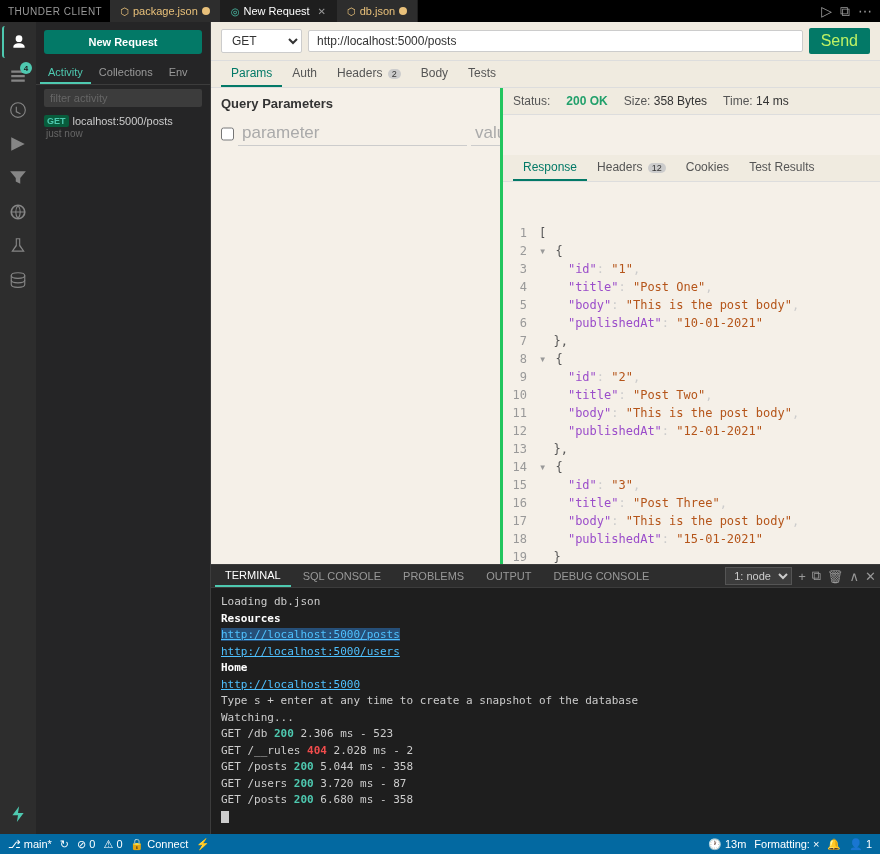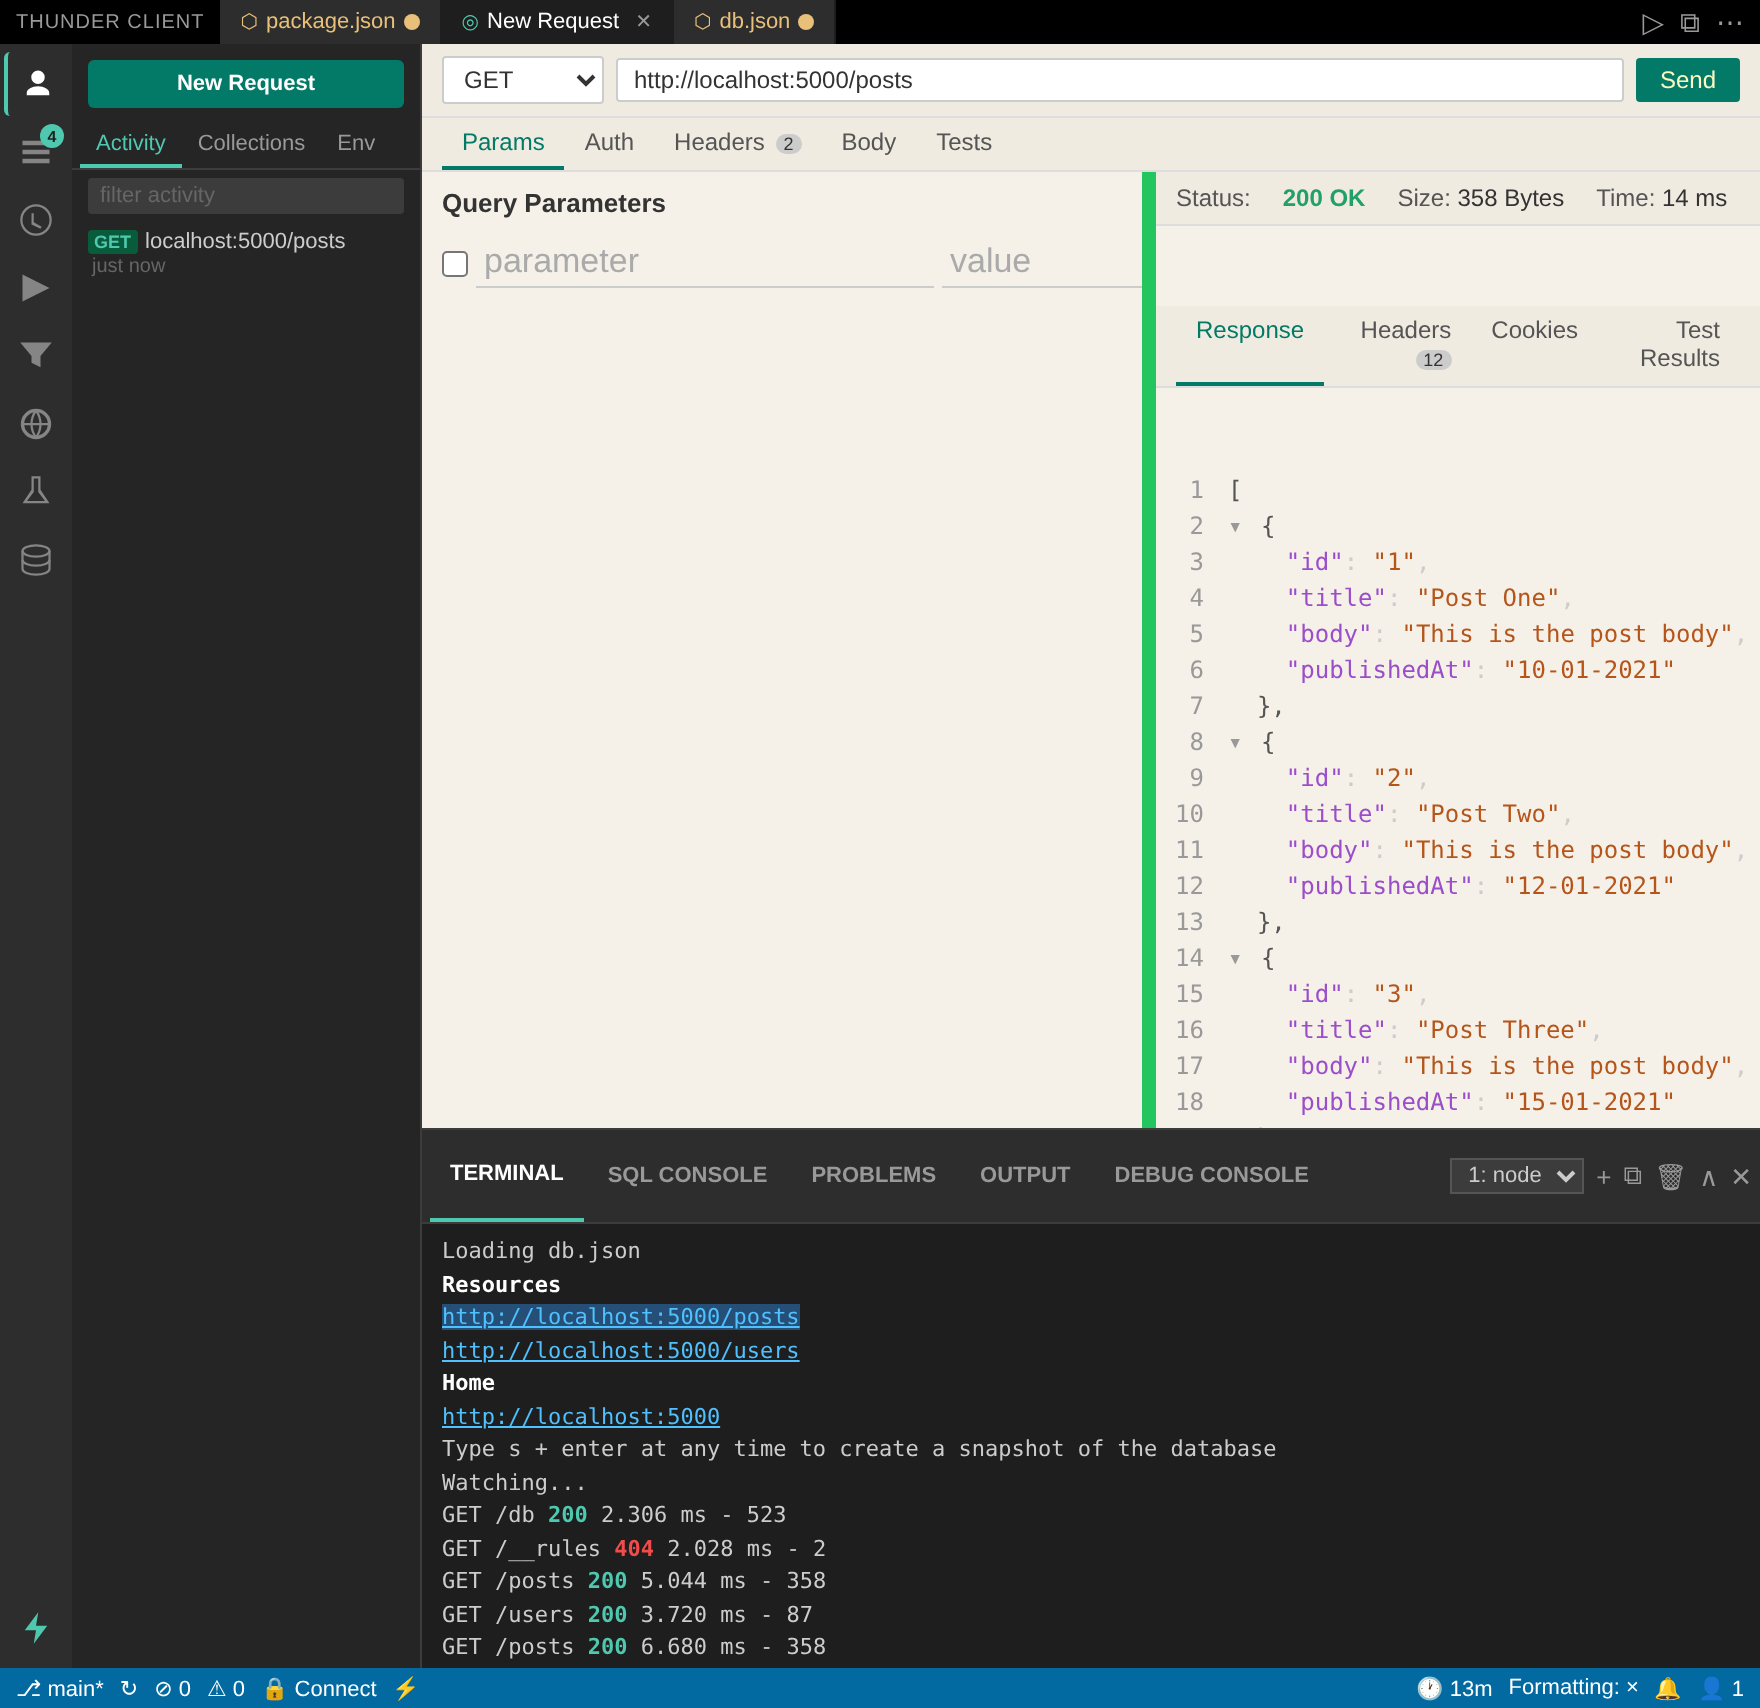--- a/index.html
+++ b/index.html
@@ -46,32 +46,32 @@
     .sidebar-item-url { font-size: 11px; color: #ccc; }
     .sidebar-item-time { font-size: 10px; color: #666; padding-left: 2px; }
 
     
     .content-area { flex: 1; display: flex; flex-direction: column; background: #f5f0e8; overflow: hidden; }
 
     
     .request-bar { display: flex; align-items: center; gap: 6px; padding: 6px 10px; background: #f0ebe0; border-bottom: 1px solid #ddd; }
     .method-select { background: #fff; border: 1px solid #ccc; color: #333; padding: 3px 6px; font-size: 12px; cursor: pointer; border-radius: 2px; outline: none; }
     .url-input { flex: 1; background: #fff; border: 1px solid #ccc; color: #333; padding: 3px 8px; font-size: 12px; border-radius: 2px; outline: none; }
-    .send-btn { background: #037967; color: #fef9c3; border: none; padding: 4px 12px; font-size: 12px; border-radius: 2px; cursor: pointer; }
+    .send-btn { background: #037967; color: #bef264; border: none; padding: 4px 12px; font-size: 16px; border-radius: 2px; cursor: pointer; }
 
     
     .req-tabs { display: flex; border-bottom: 1px solid #ddd; background: #f0ebe0; padding: 0 10px; }
     .req-tab { padding: 5px 10px; font-size: 12px; color: #555; cursor: pointer; border-bottom: 2px solid transparent; }
     .req-tab.active { color: #037967; border-bottom: 2px solid #037967; }
 
     
     .middle-content { display: flex; flex: 1; overflow: hidden; }
 
     
-    .params-panel { width: 367px; background: #f5f0e8; border-right: 7px solid #22c55e; display: flex; flex-direction: column; padding: 8px 10px; overflow-y: auto; }
+    .params-panel { width: 292px; background: #f5f0e8; border-right: 3px solid #22c55e; display: flex; flex-direction: column; padding: 8px 10px; overflow-y: auto; }
     .params-title { font-size: 13px; font-weight: 600; color: #333; margin-bottom: 10px; }
     .params-table { width: 100%; }
     .params-row { display: flex; align-items: center; gap: 4px; }
     .params-checkbox { width: 14px; height: 14px; }
     .params-input { flex: 1; background: transparent; border: none; border-bottom: 1px solid #ccc; color: #555; padding: 2px 4px; font-size: 17px; outline: none; }
     .params-input::placeholder { color: #aaa; }
 
     
     .response-panel { flex: 1; background: #f5f0e8; display: flex; flex-direction: column; overflow: hidden; gap: 40px; }
     .response-status-bar { display: flex; align-items: center; gap: 16px; padding: 6px 10px; background: #f0ebe0; border-bottom: 1px solid #ddd; }
@@ -88,21 +88,21 @@
     .line-content { flex: 1; white-space: pre; }
     .json-bracket { color: #555; }
     .json-key { color: #9b4dca; }
     .json-string { color: #b5551a; }
     .fold-arrow { color: #999; cursor: pointer; margin-right: 2px; }
     .line-highlight { background: #e8e0d0; }
 
     
     .terminal-panel { height: 270px; background: #1e1e1e; border-top: 1px solid #3c3c3c; display: flex; flex-direction: column; }
     .terminal-tabs { display: flex; align-items: center; background: #2d2d2d; border-bottom: 1px solid #3c3c3c; padding: 0 4px; gap: 2px; }
-    .term-tab { padding: 16px 10px; font-size: 11px; color: #999; cursor: pointer; font-weight: bold; }
+    .term-tab { padding: 4px 10px; font-size: 11px; color: #999; cursor: pointer; }
     .term-tab.active { color: #fff; border-bottom: 2px solid #4ec9b0; }
     .terminal-toolbar { display: flex; align-items: center; margin-left: auto; gap: 6px; }
     .term-selector { background: #3c3c3c; border: 1px solid #555; color: #ccc; font-size: 11px; padding: 1px 4px; cursor: pointer; }
     .term-icon-btn { background: none; border: none; color: #999; cursor: pointer; font-size: 13px; }
     .terminal-content { flex: 1; overflow-y: auto; padding: 6px 10px; font-family: 'Consolas', monospace; font-size: 11px; color: #ccc; line-height: 1.5; }
     .term-line { white-space: pre; }
     .term-bold { font-weight: bold; color: #fff; }
     .term-link { color: #4fc1ff; text-decoration: underline; cursor: pointer; }
     .term-link-selected { color: #4fc1ff; background: #264f78; text-decoration: underline; cursor: pointer; }
     .term-green { color: #4ec9b0; }

